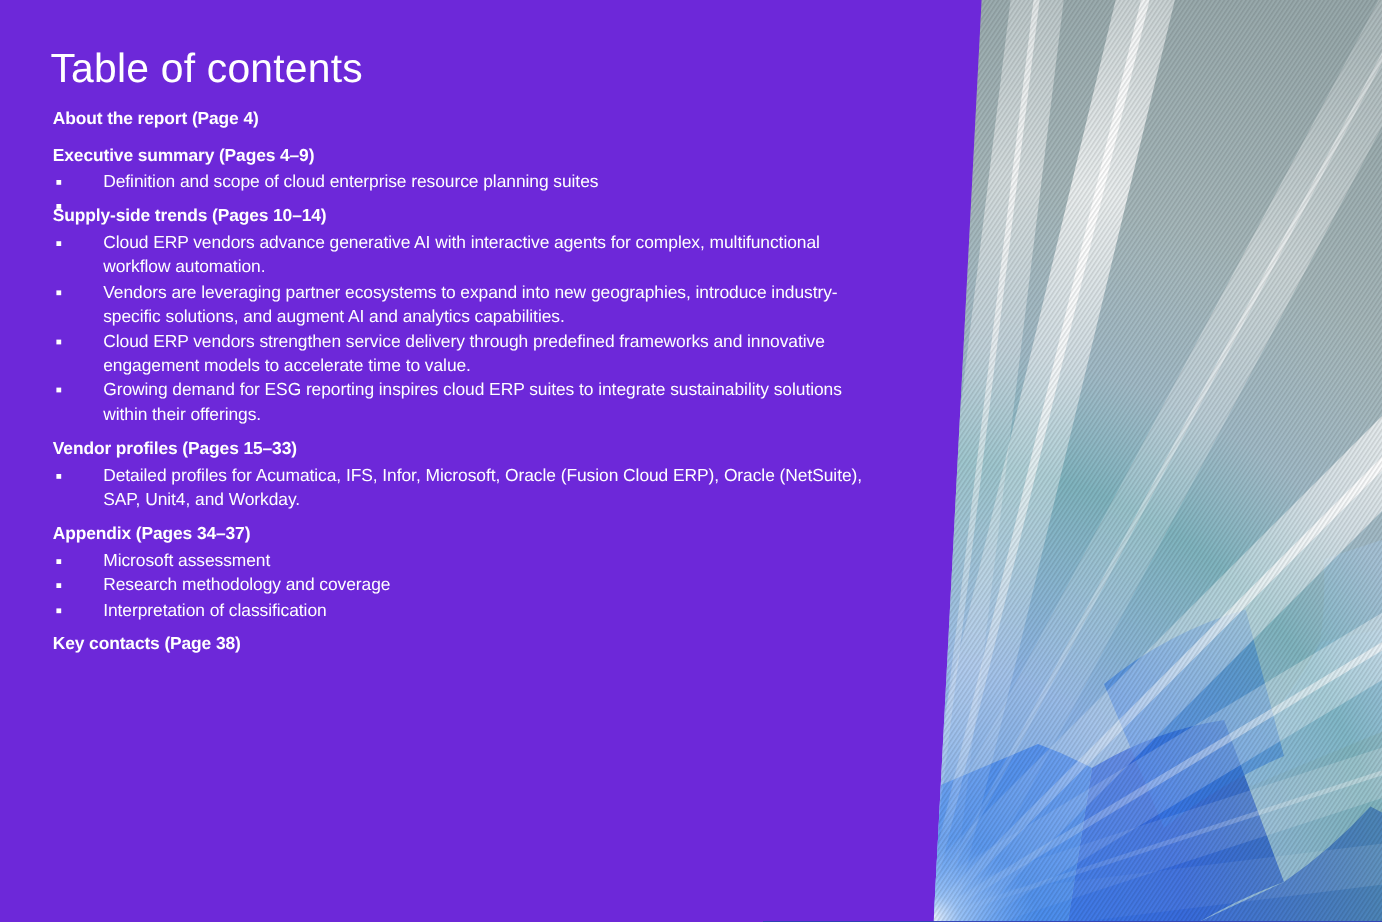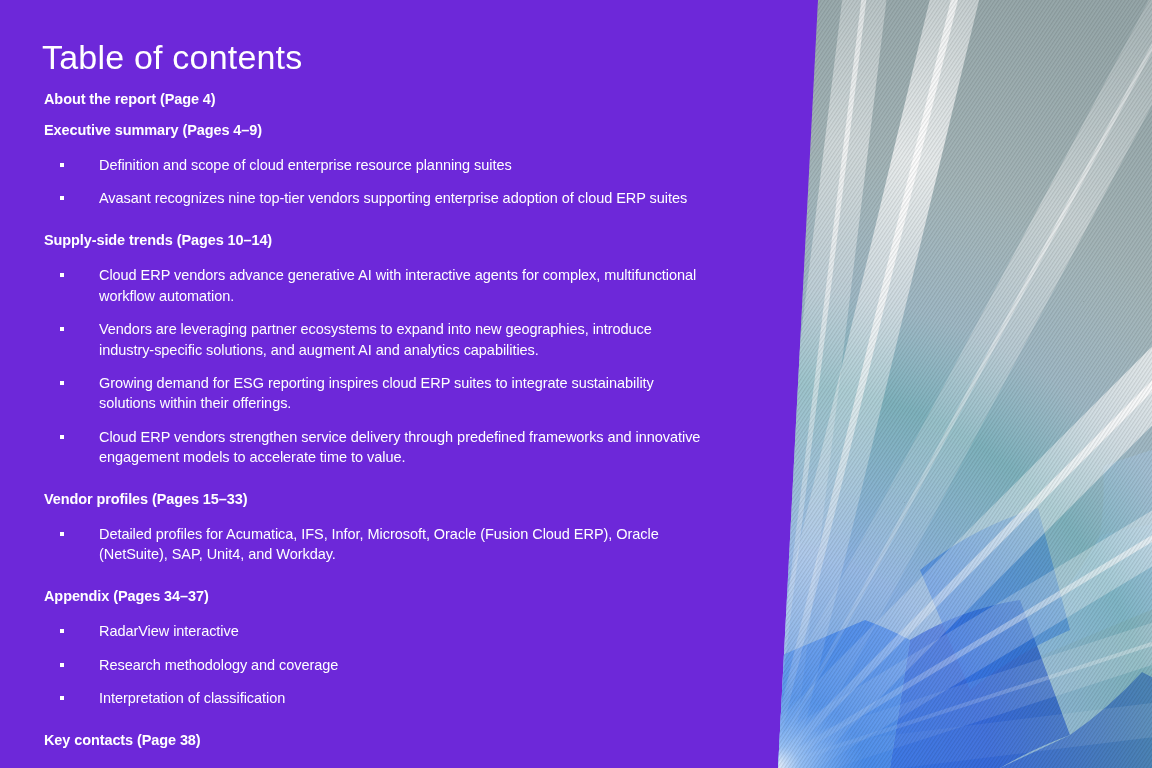--- a/index.html
+++ b/index.html
@@ -61,21 +61,21 @@
     padding: 0;
   }
   ul.bullets li {
     position: relative;
     padding-left: 42px;
     font-size: 14.5px;
     font-weight: 400;
     color: #ffffff;
     line-height: 20.4px;
     letter-spacing: -0.05px;
-    margin: 13px;
+    margin: 0;
   }
   ul.bullets li .bullet-dot {
     position: absolute;
     left: 3px;
     top: 8px;
     width: 4px;
     height: 4px;
     background: #ffffff;
   }
 
@@ -265,63 +265,62 @@
 
       <div class="section">
         <div class="sec-head">Executive summary (Pages 4–9)</div>
         <ul class="bullets">
           <li>
             <span class="bullet-dot"></span>
             <span>Definition and scope of cloud enterprise resource planning suites</span>
           </li>
           <li>
             <span class="bullet-dot"></span>
-            <span>Avasant recognizes nine top-tier vendors supporting enterprise adoption of cloud ERP suites</span>
           </li>
         </ul>
       </div>
 
       <div class="section">
         <div class="sec-head">Supply-side trends (Pages 10–14)</div>
         <ul class="bullets">
           <li>
             <span class="bullet-dot"></span>
             <span>Cloud ERP vendors advance generative AI with interactive agents for complex, multifunctional workflow automation.</span>
           </li>
           <li>
             <span class="bullet-dot"></span>
             <span>Vendors are leveraging partner ecosystems to expand into new geographies, introduce industry-specific solutions, and augment AI and analytics capabilities.</span>
           </li>
           <li>
             <span class="bullet-dot"></span>
+            <span>Cloud ERP vendors strengthen service delivery through predefined frameworks and innovative engagement models to accelerate time to value.</span>
+          </li>
+          <li>
+            <span class="bullet-dot"></span>
             <span>Growing demand for ESG reporting inspires cloud ERP suites to integrate sustainability solutions within their offerings.</span>
-          </li>
-          <li>
-            <span class="bullet-dot"></span>
-            <span>Cloud ERP vendors strengthen service delivery through predefined frameworks and innovative engagement models to accelerate time to value.</span>
           </li>
         </ul>
       </div>
 
       <div class="section">
         <div class="sec-head">Vendor profiles (Pages 15–33)</div>
         <ul class="bullets">
           <li>
             <span class="bullet-dot"></span>
             <span>Detailed profiles for Acumatica, IFS, Infor, Microsoft, Oracle (Fusion Cloud ERP), Oracle (NetSuite), SAP, Unit4, and Workday.</span>
           </li>
         </ul>
       </div>
 
       <div class="section">
         <div class="sec-head">Appendix (Pages 34–37)</div>
         <ul class="bullets">
           <li>
             <span class="bullet-dot"></span>
-            <span>RadarView interactive</span>
+            <span>Microsoft assessment</span>
           </li>
           <li>
             <span class="bullet-dot"></span>
             <span>Research methodology and coverage</span>
           </li>
           <li>
             <span class="bullet-dot"></span>
             <span>Interpretation of classification</span>
           </li>
         </ul>

